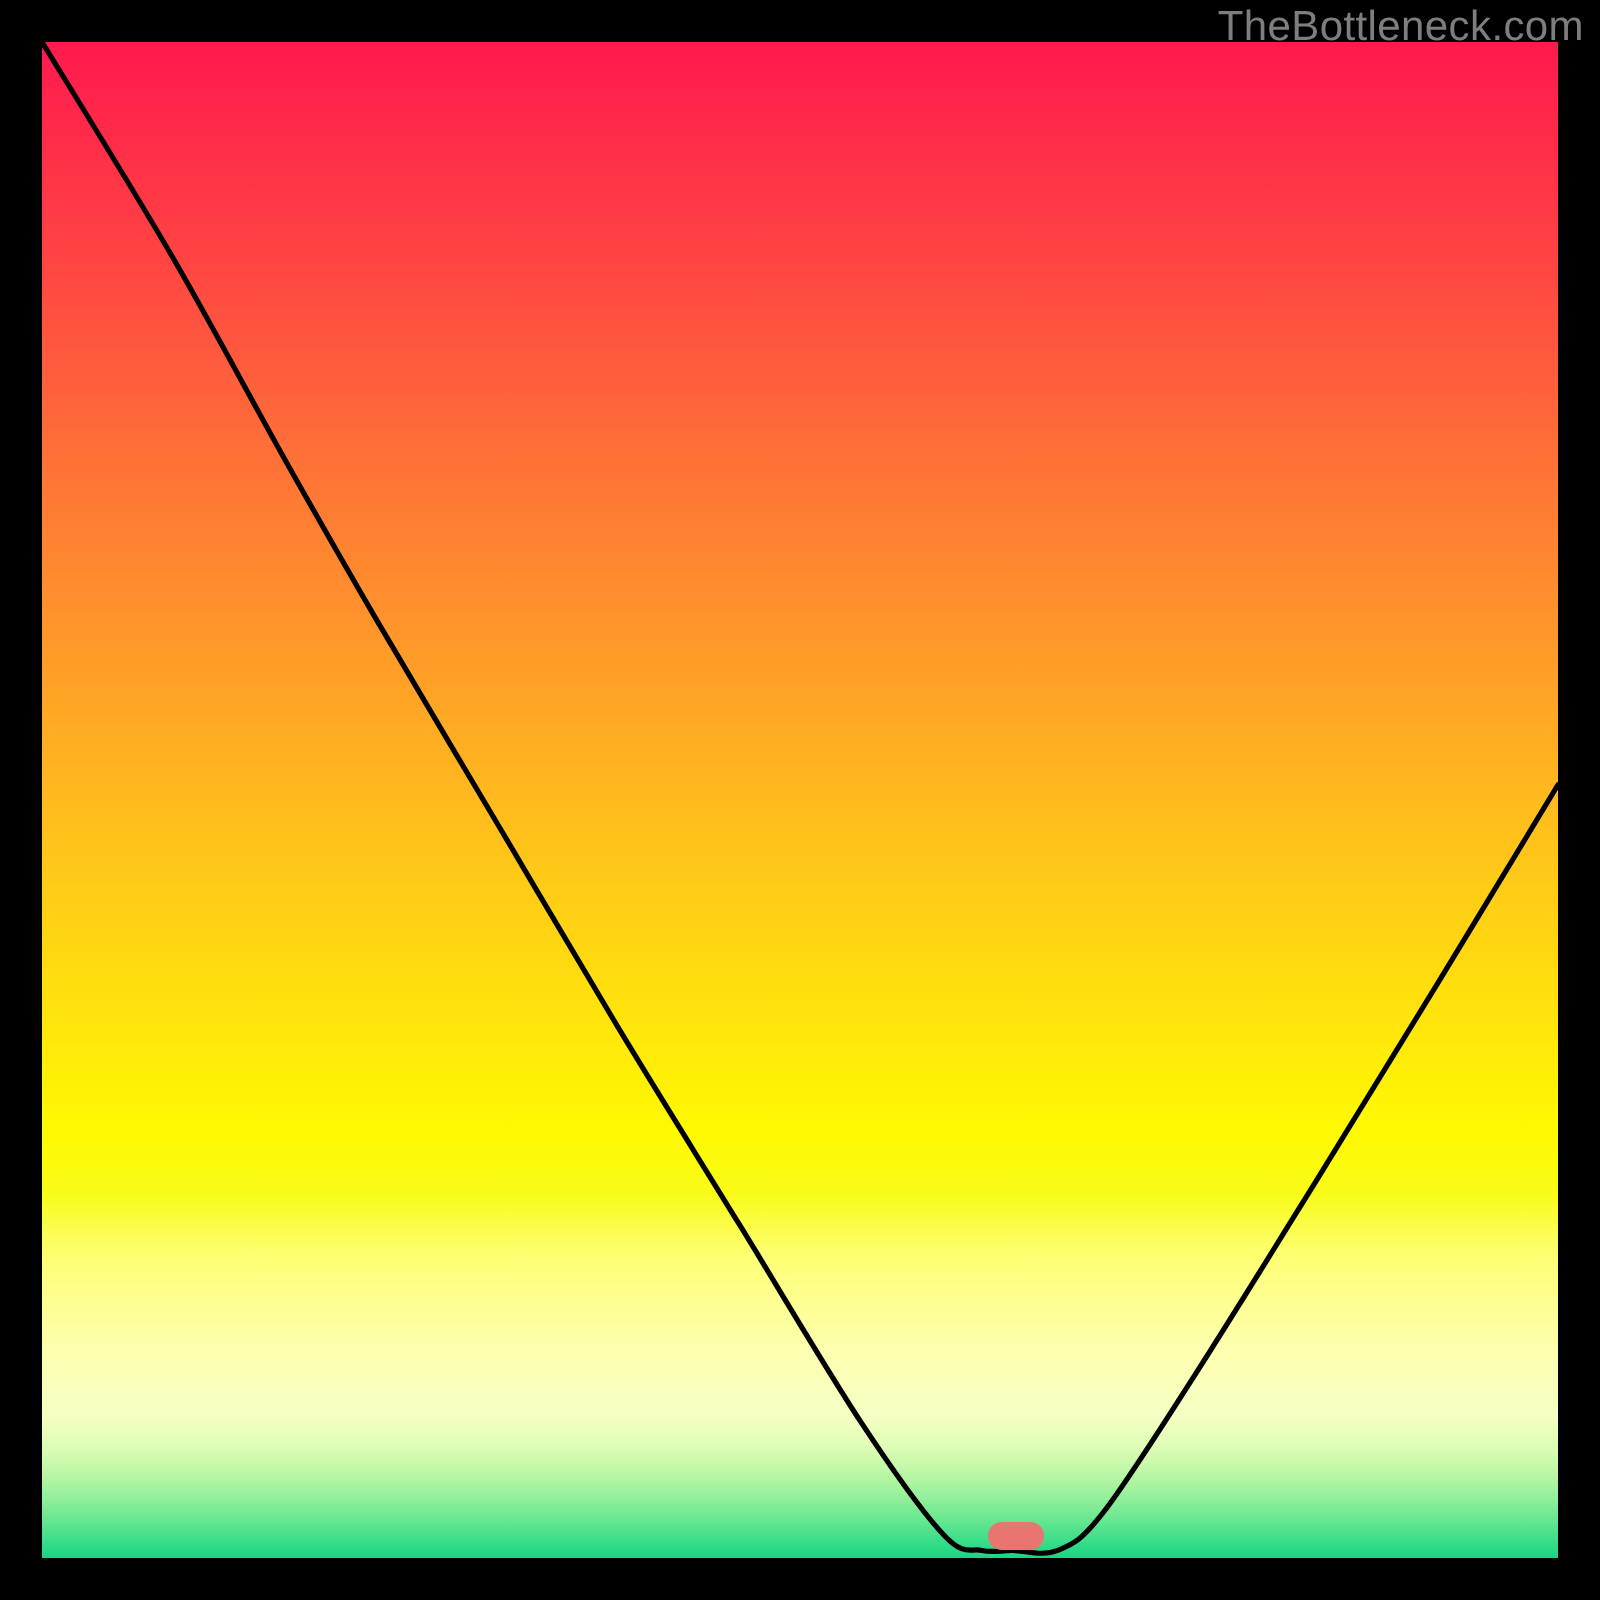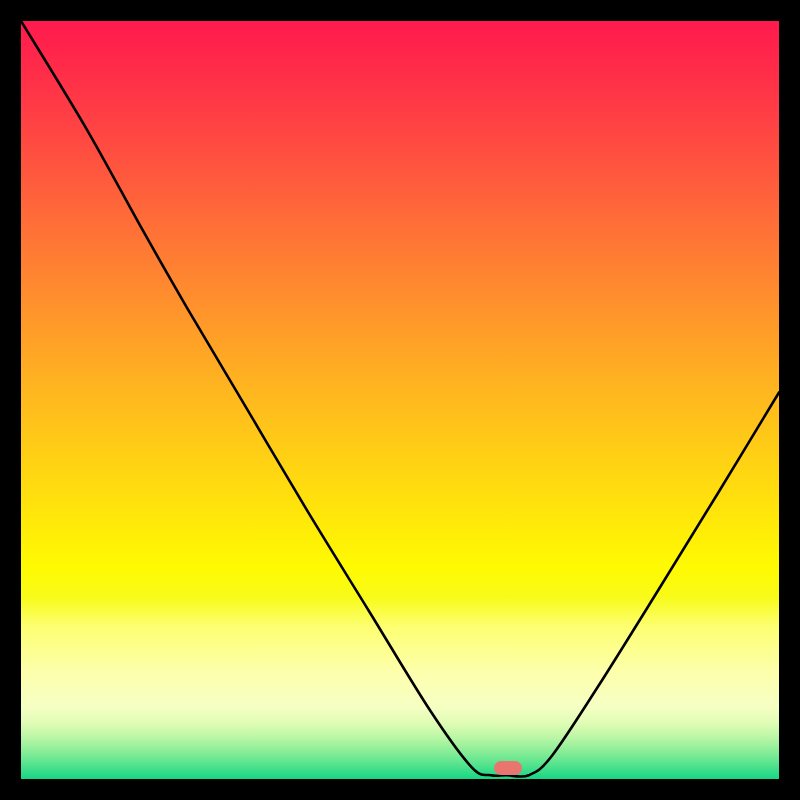--- a/index.html
+++ b/index.html
@@ -90,14 +90,15 @@
     </svg>
 
     <svg class="curve-svg" viewBox="0 0 100 100" preserveAspectRatio="none">
       <path id="curve-path" d="M 0 0 C 1.417 2.333, 5.833 9.417, 8.500 14.000 C 11.167 18.583, 13.750 23.500, 16.000 27.500 C 18.250 31.500, 19.667 34.000, 22.000 38.000 C 24.333 42.000, 27.333 47.000, 30.000 51.500 C 32.667 56.000, 35.333 60.583, 38.000 65.000 C 40.667 69.417, 43.333 73.667, 46.000 78.000 C 48.667 82.333, 51.750 87.583, 54.000 91.000 C 56.250 94.417, 58.167 97.083, 59.500 98.500 C 60.833 99.917, 61.250 99.333, 62.000 99.500 C 62.750 99.667, 63.167 99.500, 64.000 99.500 C 64.833 99.500, 66.000 99.917, 67.000 99.500 C 68.000 99.083, 68.500 98.917, 70.000 97.000 C 71.500 95.083, 73.667 91.633, 76.000 88.000 C 78.333 84.367, 81.333 79.500, 84.000 75.200 C 86.667 70.900, 89.333 66.567, 92.000 62.200 C 94.667 57.833, 98.667 51.200, 100.000 49.000" fill="none" stroke="#000" stroke-width="2.6" stroke-linejoin="round" stroke-linecap="round" vector-effect="non-scaling-stroke"></path>
     </svg>
 
     <div class="marker" style="left: 472.636px; top: 739.63px; width: 28px; height: 14px; background: rgb(232, 118, 111);"></div>
 
   </div>
 
+  <div class="watermark">TheBottleneck.com</div>
 
 </div>
 
 </body></html>

